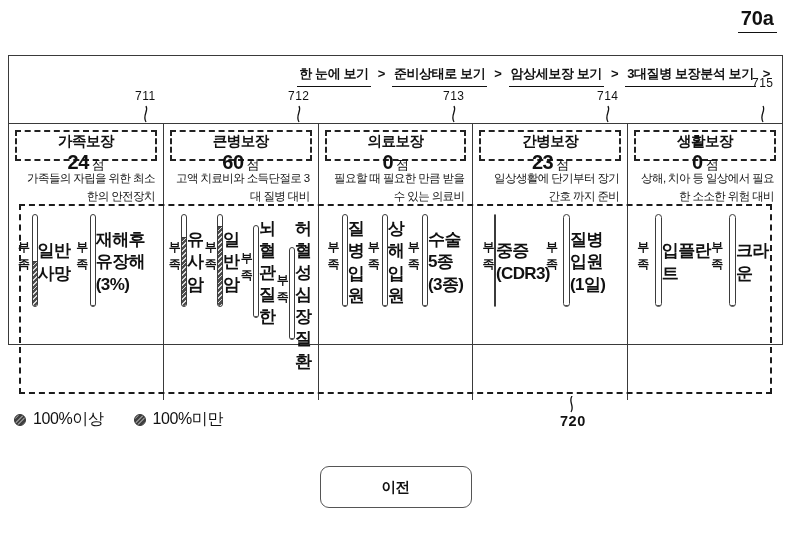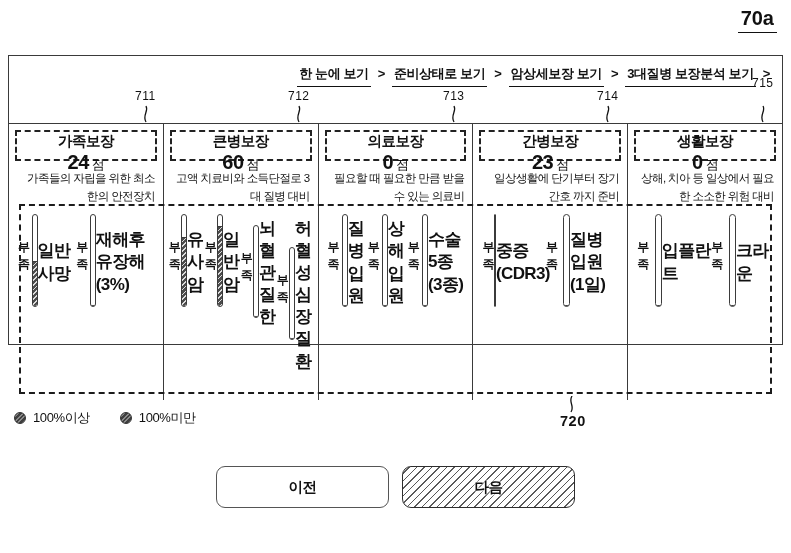--- a/index.html
+++ b/index.html
@@ -76,27 +76,27 @@
     position:absolute; left:10px; top:148px; width:753px; height:190px;
     border:2.2px dashed #1c1c1c; pointer-events:none;
   }
   
   .legend { position:absolute; left:14px; top:409px; display:flex; gap:30px; align-items:center; }
   .legend-item { display:flex; align-items:center; gap:7px; }
   .legend-marker {
     width:12px; height:12px; border-radius:50%; border:1px solid #2f2f2f;
     background:repeating-linear-gradient(135deg,#3f3f3f 0 2px,#8a8a8a 2px 3.2px);
   }
-  .legend-label { font-size:13px; letter-spacing:-0.4px; }
+  .legend-label { font-size:16px; letter-spacing:-0.4px; }
   
   .chart-ref { position:absolute; left:560px; top:413px; font-size:14.5px; letter-spacing:0.5px;font-weight:bold; }
   
   .btn-row { position:absolute; left:0; top:466px; width:100%; display:flex; justify-content:center; gap:13px; }
   .btn {
-    width:173px; height:42px; border-radius:9px; display:flex; align-items:center; justify-content:center;
+    width:152px; height:42px; border-radius:9px; display:flex; align-items:center; justify-content:center;
     font-size:14.5px; font-weight:600; letter-spacing:-0.5px; cursor:pointer;
   }
   .btn-prev { background:#fff; border:1.3px solid #555; }
   .btn-next {
     border:1.3px solid #2e2e2e;
     background:repeating-linear-gradient(135deg,#ffffff 0 4px,#5a5a5a 4px 5.3px);
     text-shadow:0 0 3px #fff,0 0 3px #fff,0 0 3px #fff;
   }
   svg.ptr { display:block; }
 </style>
@@ -330,16 +330,15 @@
     </div>
   </div>
 
   <svg class="squiggle ptr" style="left:563px; top:396px;" width="16" height="17">
       <path d="M9 0 C5 6 12 10 8 16" stroke="#111" stroke-width="1.3" fill="none"></path>
     </svg>
   <span class="chart-ref">720</span>
 
   <div class="btn-row">
     <div class="btn btn-prev">이전</div>
-    <div class="btn btn-next">다음</div>
   </div>
 
 </div>
 
 </body></html>

